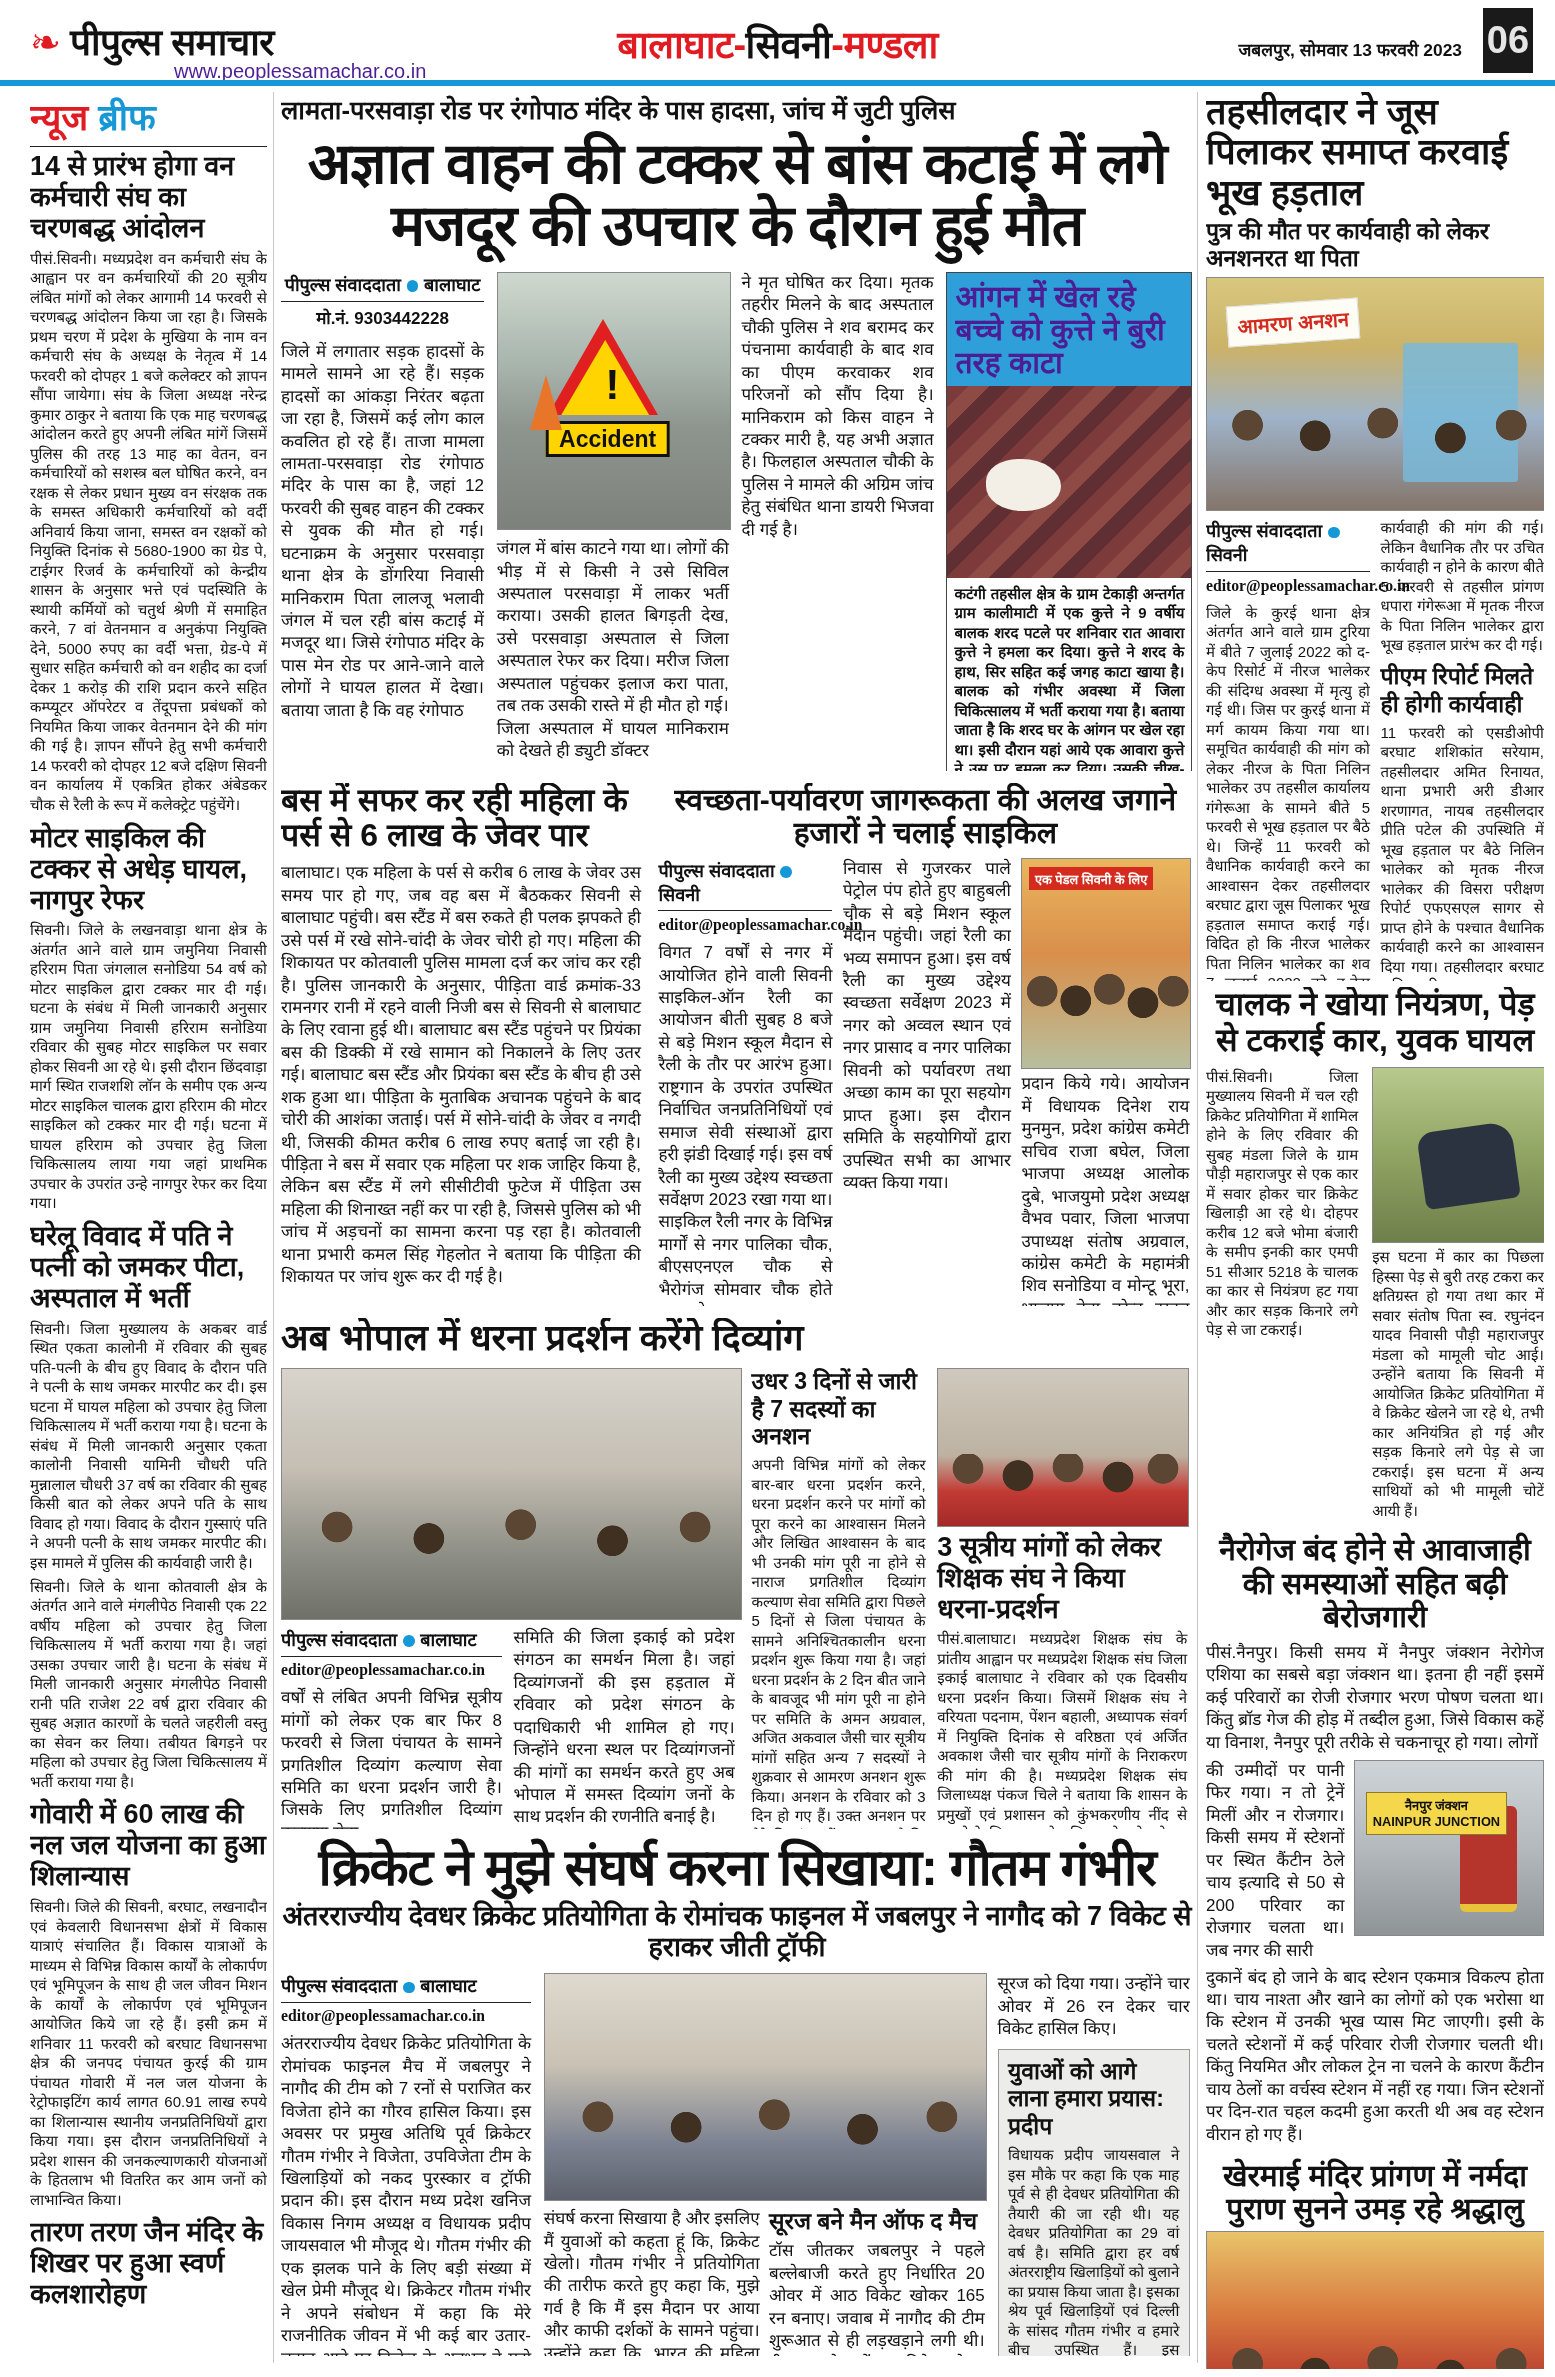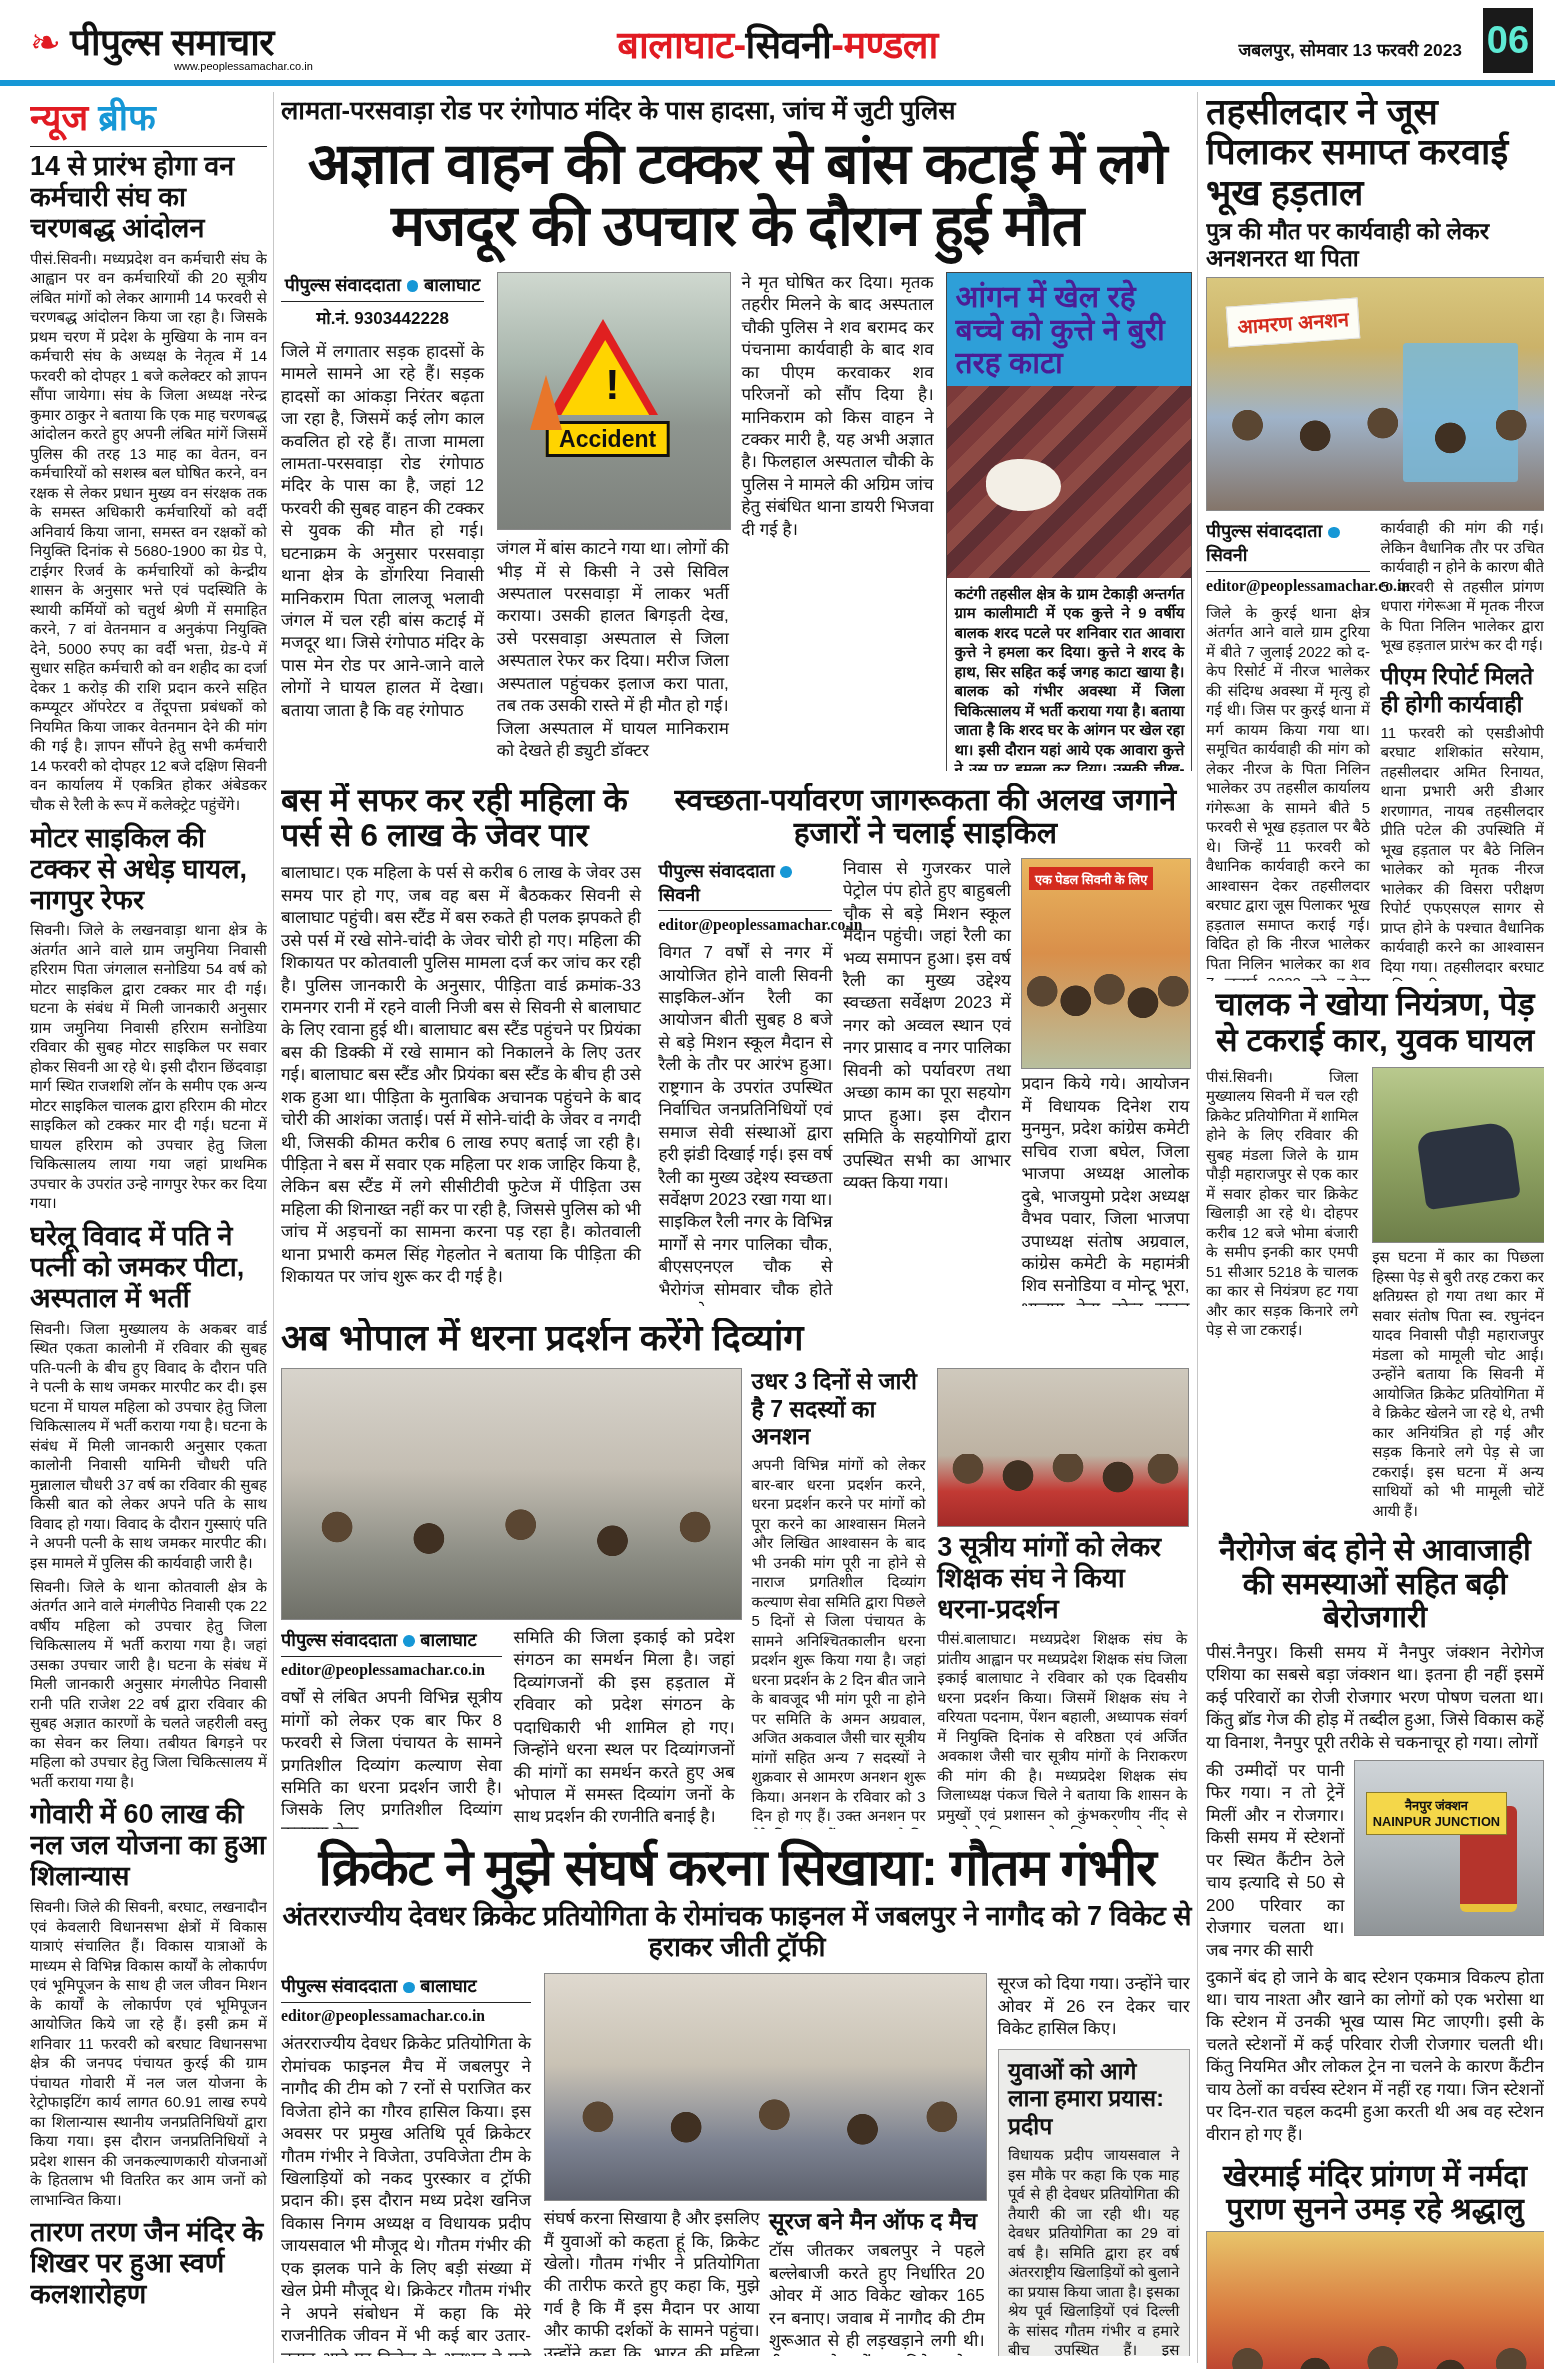--- a/index.html
+++ b/index.html
@@ -1,25 +1,25 @@
 <!DOCTYPE html>
 <html style="font-size:9.3px"><head>
 <meta charset="utf-8">
 <style>
   html,body{margin:0;padding:0;background:#e9e9e9;}
   #page{position:relative;width:1555px;height:2377px;background:#ffffff;
         font-family:"Liberation Sans","DejaVu Sans",sans-serif;color:#111;overflow:hidden;}
   .abs{position:absolute;}
   
   #mast-logo{font-weight:bold;font-size:37px;letter-spacing:-0.6px;}
-  #mast-site{font-size:11px;color:#000000;}
+  #mast-site{font-size:20px;color:#4c1d95;}
   #region-title{font-size:38px;font-weight:bold;letter-spacing:-0.6px;}
   .red{color:#e11b22;} .blue{color:#1697d6;}
   #date-line{font-size:17.4px;font-weight:bold;}
-  #page-badge{background:#1a1a1a;color:#5eead4;font-size:38px;font-weight:bold;
+  #page-badge{background:#1a1a1a;color:#e5e5e5;font-size:38px;font-weight:bold;
               width:50px;height:65px;display:flex;align-items:center;justify-content:center;}
   #blue-rule{background:#1697d6;height:5.8px;left:0;right:0;top:80px;}
   .vline{width:1.2px;background:#c7c7c7;}
   
   .kicker{font-size:25.6px;font-weight:bold;text-align:left;}
   .h-main{font-size:57px;line-height:1.1;font-weight:bold;text-align:center;letter-spacing:-1.2px;}
   .h1{font-size:36px;line-height:1.12;font-weight:bold;}
   .h2{font-size:32px;line-height:1.12;font-weight:bold;}
   .h3{font-size:27px;line-height:1.15;font-weight:bold;}
   .h4{font-size:23px;line-height:1.2;font-weight:bold;}

